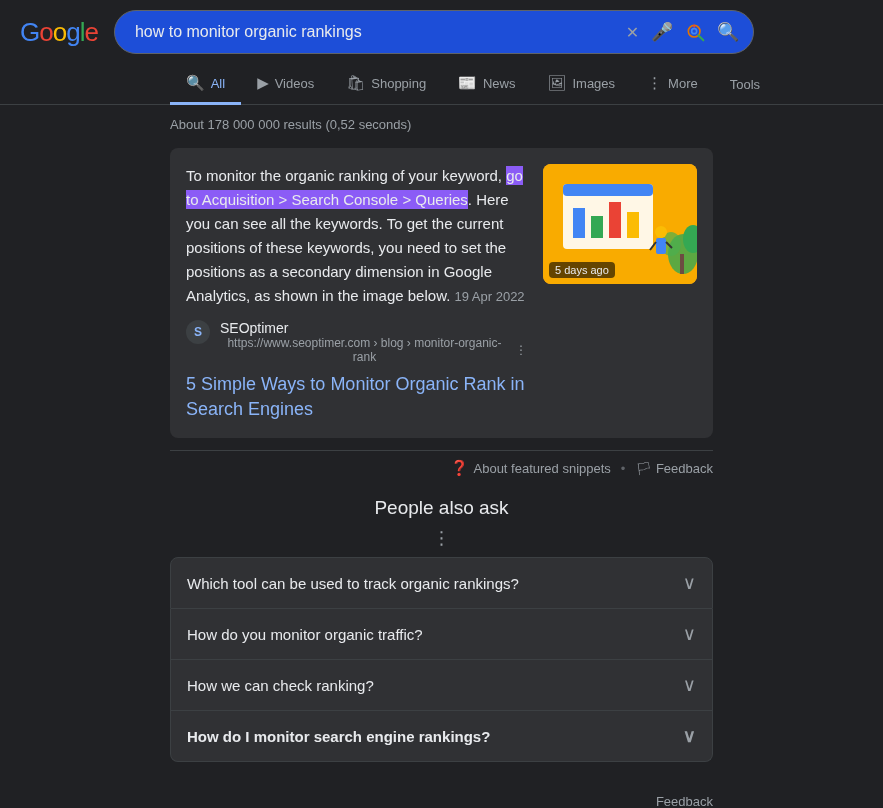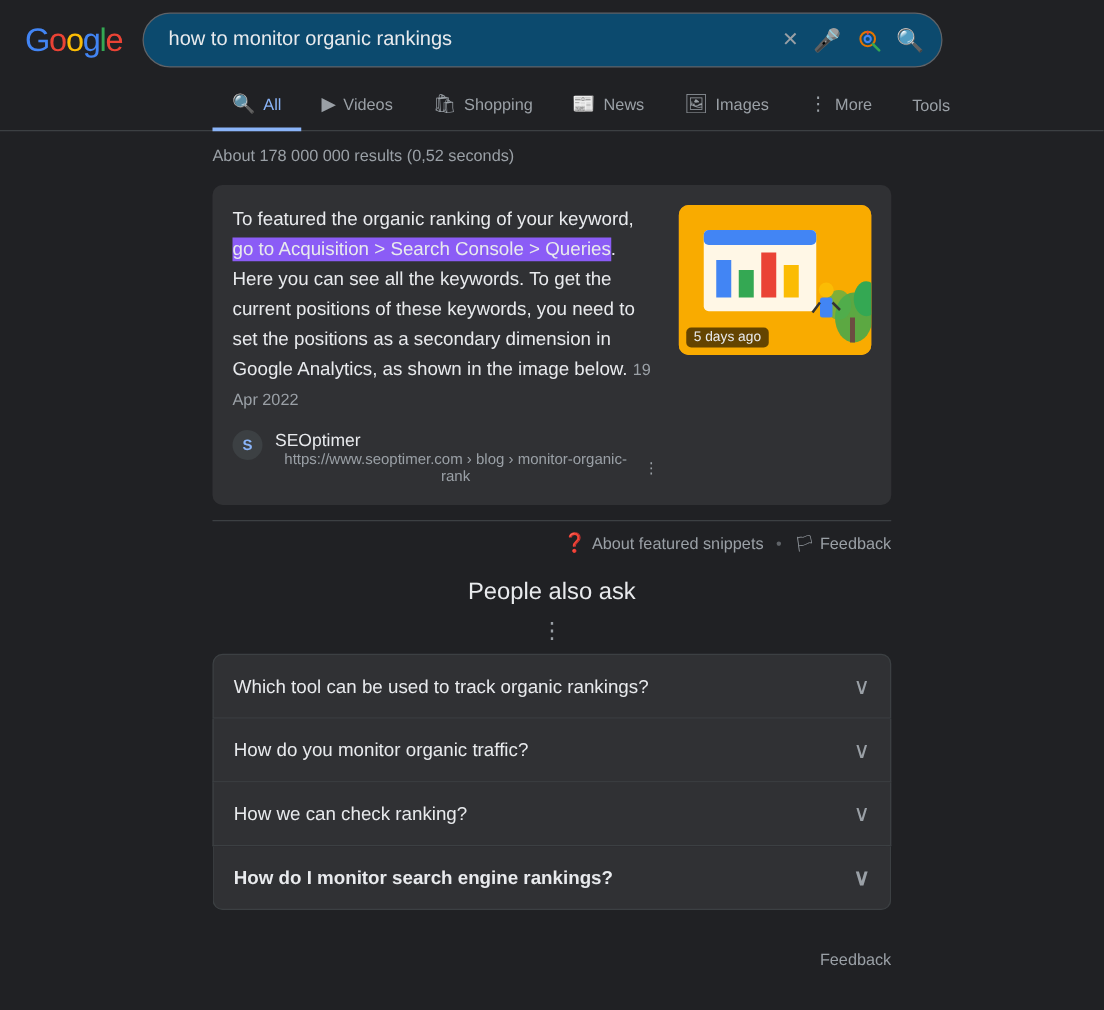--- a/index.html
+++ b/index.html
@@ -40,21 +40,21 @@
     .search-box-wrapper {
       flex: 1;
       max-width: 640px;
       position: relative;
       display: flex;
       align-items: center;
     }
 
     .search-box {
       width: 100%;
-      background: #0c4a6e;
+      background: #1d4ed8;
       border: 1px solid #5f6368;
       border-radius: 24px;
       padding: 10px 50px 10px 20px;
       color: #e8eaed;
       font-size: 16px;
       outline: none;
       display: flex;
       align-items: center;
       height: 44px;
     }
@@ -380,35 +380,36 @@
   <div class="tools-btn">Tools</div>
 </nav>
 
 <div class="main">
 
   <div class="results-count">About 178 000 000 results (0,52 seconds)</div>
 
   <div class="featured-snippet">
     <div class="snippet-text-area">
       <div class="snippet-text">
-        <span>To featured the organic ranking of your keyword, </span><span class="snippet-highlight">go to Acquisition &gt; Search Console &gt; Queries</span><span>. Here you can see all the keywords. To get the current positions of these keywords, you need to set the positions as a secondary dimension in Google Analytics, as shown in the image below.</span>
+        <span>To monitor the organic ranking of your keyword, </span><span class="snippet-highlight">go to Acquisition &gt; Search Console &gt; Queries</span><span>. Here you can see all the keywords. To get the current positions of these keywords, you need to set the positions as a secondary dimension in Google Analytics, as shown in the image below.</span>
         <span class="snippet-date"> <span>19 Apr 2022</span></span>
       </div>
 
       <div class="snippet-source">
         <div class="source-icon">S</div>
         <div class="source-info">
           <div class="source-name">SEOptimer</div>
           <div class="source-url">
             <span>https://www.seoptimer.com › blog › monitor-organic-rank</span>
             <span>⋮</span>
           </div>
         </div>
       </div>
 
+      <a class="snippet-link" href="#">5 Simple Ways to Monitor Organic Rank in Search Engines</a>
     </div>
 
     <div class="snippet-image">
       
       <svg width="170" height="120" viewBox="0 0 170 120" xmlns="http://www.w3.org/2000/svg">
         <rect width="170" height="120" fill="#f9ab00"></rect>
 
         <rect x="20" y="20" width="90" height="65" rx="4" fill="#fff" opacity="0.9"></rect>
         <rect x="20" y="20" width="90" height="12" rx="4" fill="#4285f4"></rect>
 

